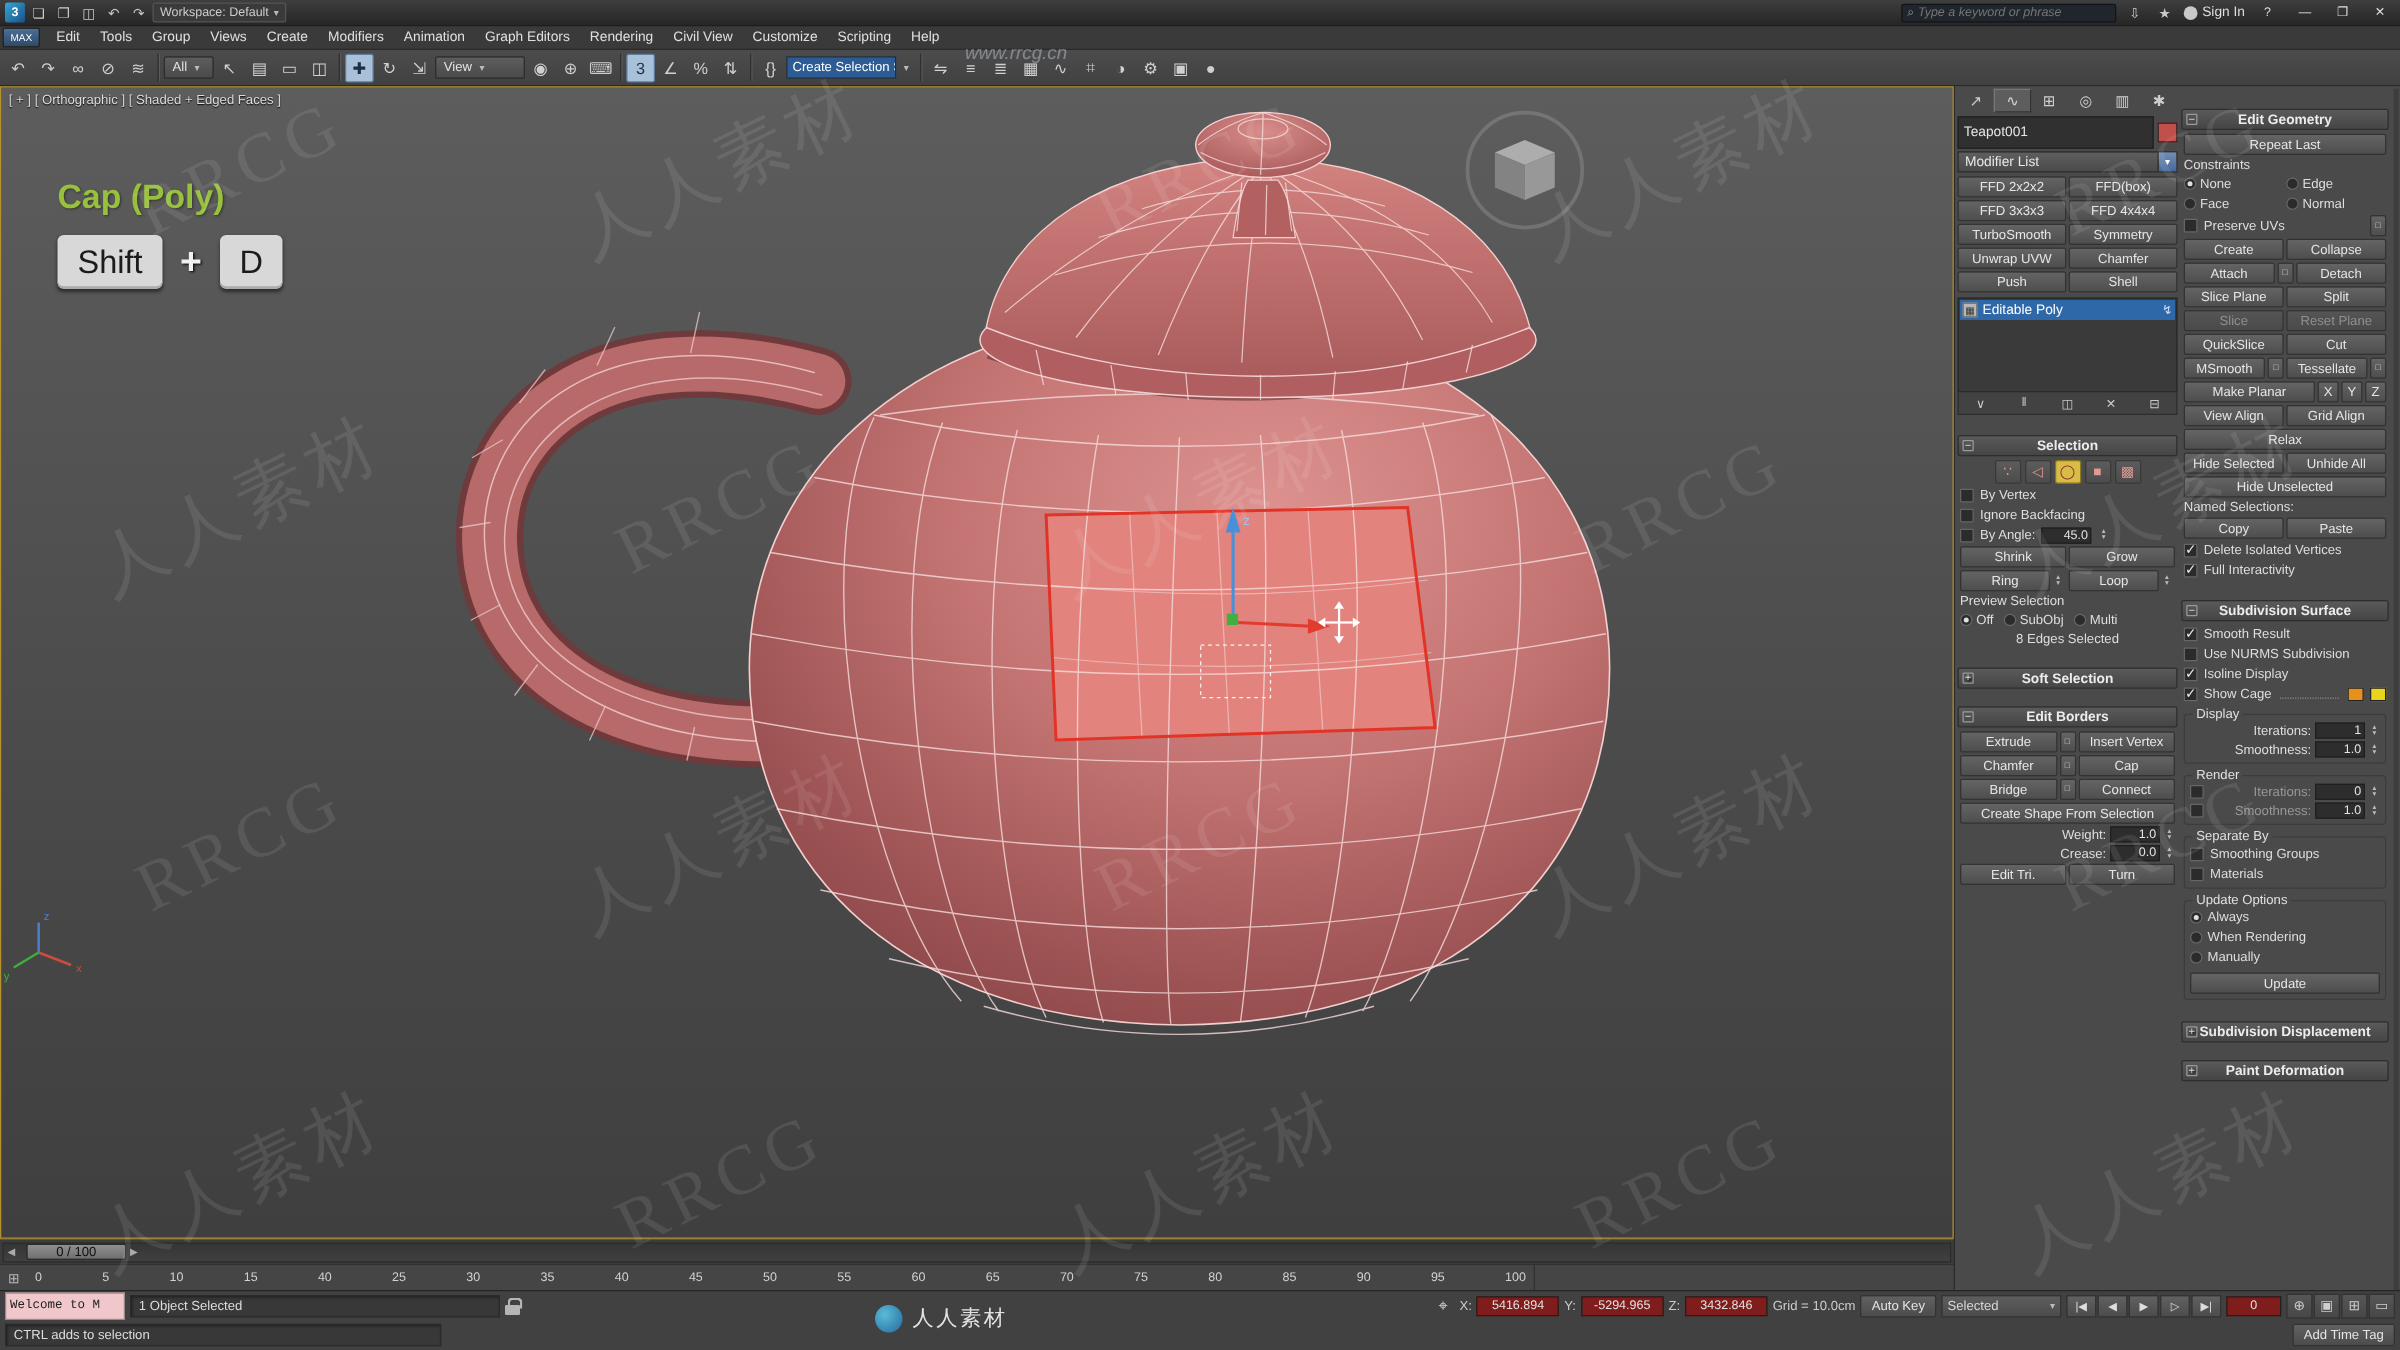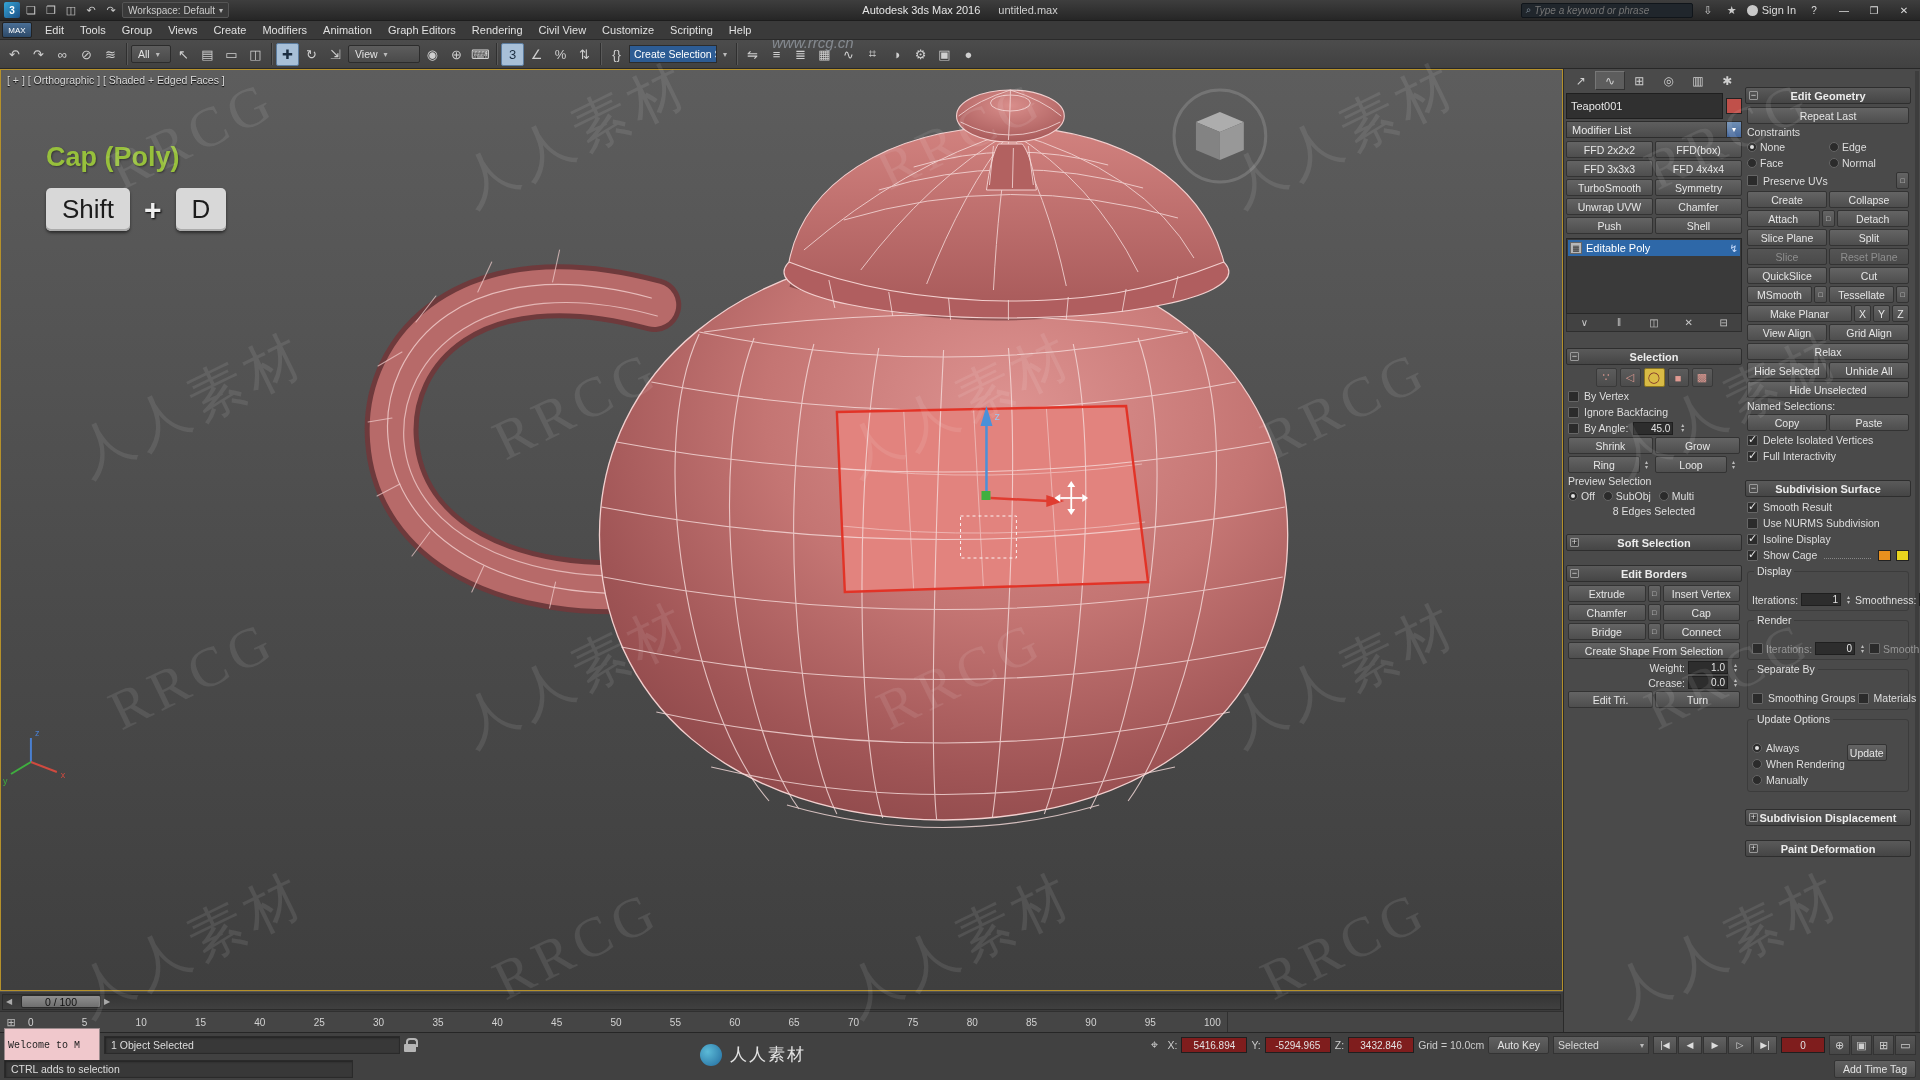--- a/index.html
+++ b/index.html
@@ -134,33 +134,33 @@
   .spin{width:9px;height:13px;display:flex;flex-direction:column;justify-content:center;color:#bbb;flex:none}
   .spin::before{content:"▴";font-size:6px;line-height:5px;text-align:center}
   .spin::after{content:"▾";font-size:6px;line-height:5px;text-align:center}
 
   .grid2{display:grid;grid-template-columns:1fr 1fr;gap:2px}
   .grid3m{display:grid;grid-template-columns:1fr 13px 1fr;gap:2px}
   .grid4m{display:grid;grid-template-columns:1fr 13px 1fr 13px;gap:2px}
   .gridrl{display:grid;grid-template-columns:1fr 11px 1fr 11px;gap:2px;align-items:center}
   .gridmp{display:grid;grid-template-columns:1fr 17px 17px 17px;gap:2px}
   .center{text-align:center}
-  .group{position:relative;border:1px solid #3c3c3c;border-radius:3px;margin-top:7px;padding:21px 4px 4px;
-    display:flex;flex-direction:row;gap:2px}
+  .group{position:relative;border:1px solid #3c3c3c;border-radius:3px;margin-top:7px;padding:6px 4px 4px;
+    display:flex;flex-direction:column;gap:2px}
   .gtitle{position:absolute;top:-7px;left:6px;background:#4a4a4a;padding:0 3px;font-size:10.5px;color:#e0e0e0}
   .sprow{display:flex;align-items:center;gap:3px;justify-content:flex-end}
   .sprow .lbl{flex:1;text-align:right}
   .leader{flex:1;border-bottom:1px dotted #888;height:8px;margin:0 2px}
   .cswatch{width:13px;height:11px;border:1px solid #222}
 
   
   .statusbar{height:48px;background:#414141;border-top:1px solid #262626;display:flex;flex-direction:column;
     position:relative;z-index:45}
   .srow{height:24px;display:flex;align-items:center;gap:4px;padding:0 4px}
-  .listener{width:96px;height:34px;background:#f0c8cc;border:1px solid #9a8a8c;color:#222;
+  .listener{width:96px;height:22px;background:#f0c8cc;border:1px solid #9a8a8c;color:#222;
     font-family:"Liberation Mono",monospace;font-size:10px;display:flex;align-items:center;padding:0 3px;
     overflow:hidden;white-space:nowrap}
   .sunken{height:18px;background:#383838;border:1px solid #2a2a2a;box-shadow:inset 1px 1px 2px rgba(0,0,0,.4);
     display:flex;align-items:center;padding:0 6px;color:#ddd;font-size:10.5px;overflow:hidden;white-space:nowrap}
   .w250{width:296px}.w349{width:349px}
   .lockicon{position:relative;width:12px;height:14px;flex:none}
   .lockicon::before{content:"";position:absolute;top:0;left:2px;width:8px;height:7px;border:2px solid #b5b5b5;
     border-bottom:none;border-radius:4px 4px 0 0}
   .lockicon::after{content:"";position:absolute;bottom:0;left:0;width:12px;height:8px;background:#b5b5b5;border-radius:1px}
   .slabel{color:#ccc;font-size:10.5px}
@@ -200,23 +200,20 @@
   <div class="titlebar">
     <div class="applogo">3</div>
     <div class="qicon">❏</div>
     <div class="qicon">❐</div>
     <div class="qicon">◫</div>
     <div class="qicon">↶</div>
     <div class="qicon">↷</div>
     <div class="ws">
       <span>Workspace: Default</span>
       <span class="caret">▾</span>
-    </div>
-    <div class="wtitle">
-      <span>Autodesk 3ds Max 2016</span><span class="doc">untitled.max</span>
     </div>
     <div class="tright">
       <div class="search">
         <span class="mag">⌕</span>
         <input class="sinput" readonly="" placeholder="Type a keyword or phrase" style="">
       </div>
       <div class="qicon">⇩</div>
       <div class="qicon">★</div>
       <div class="signin">
         <span class="pers"></span>

